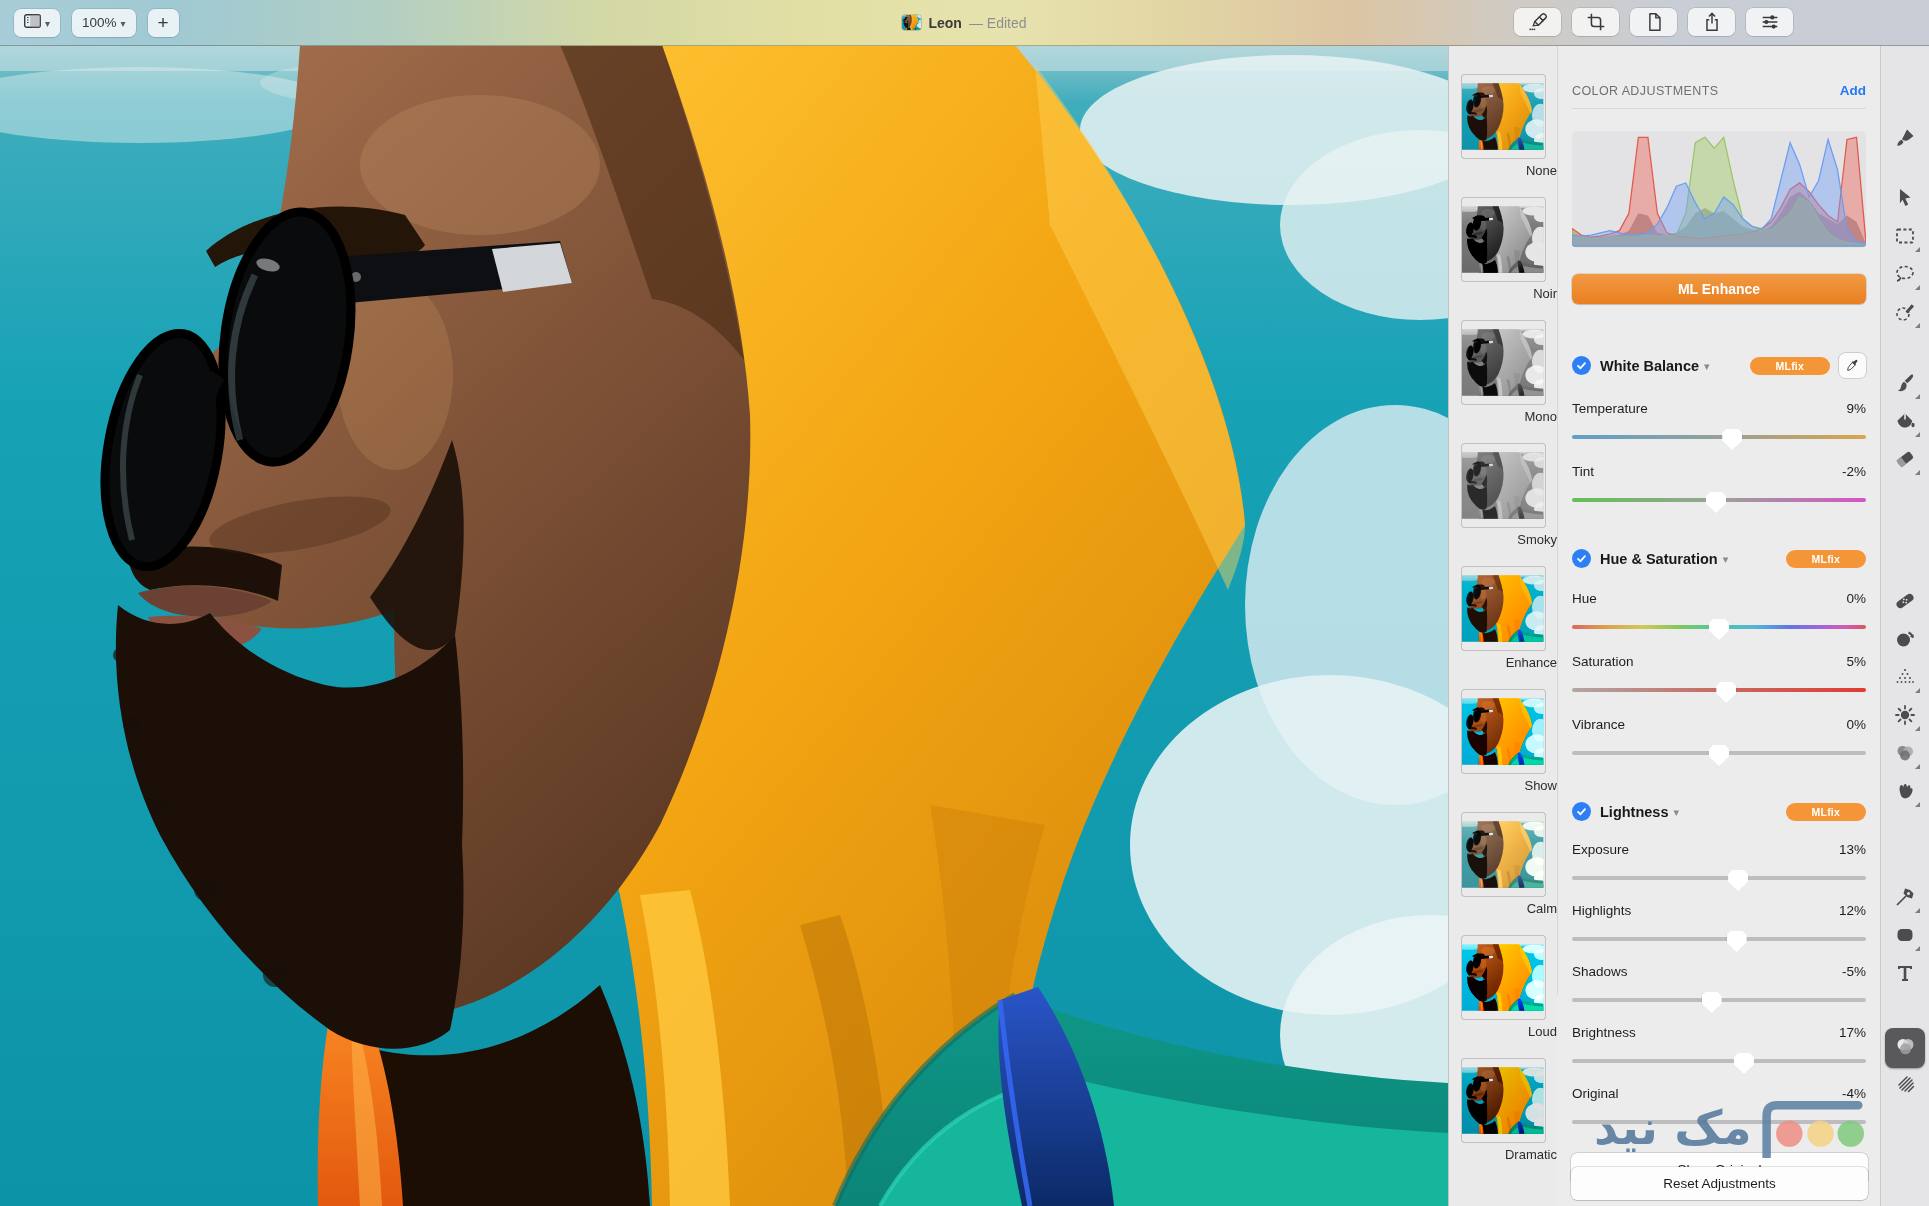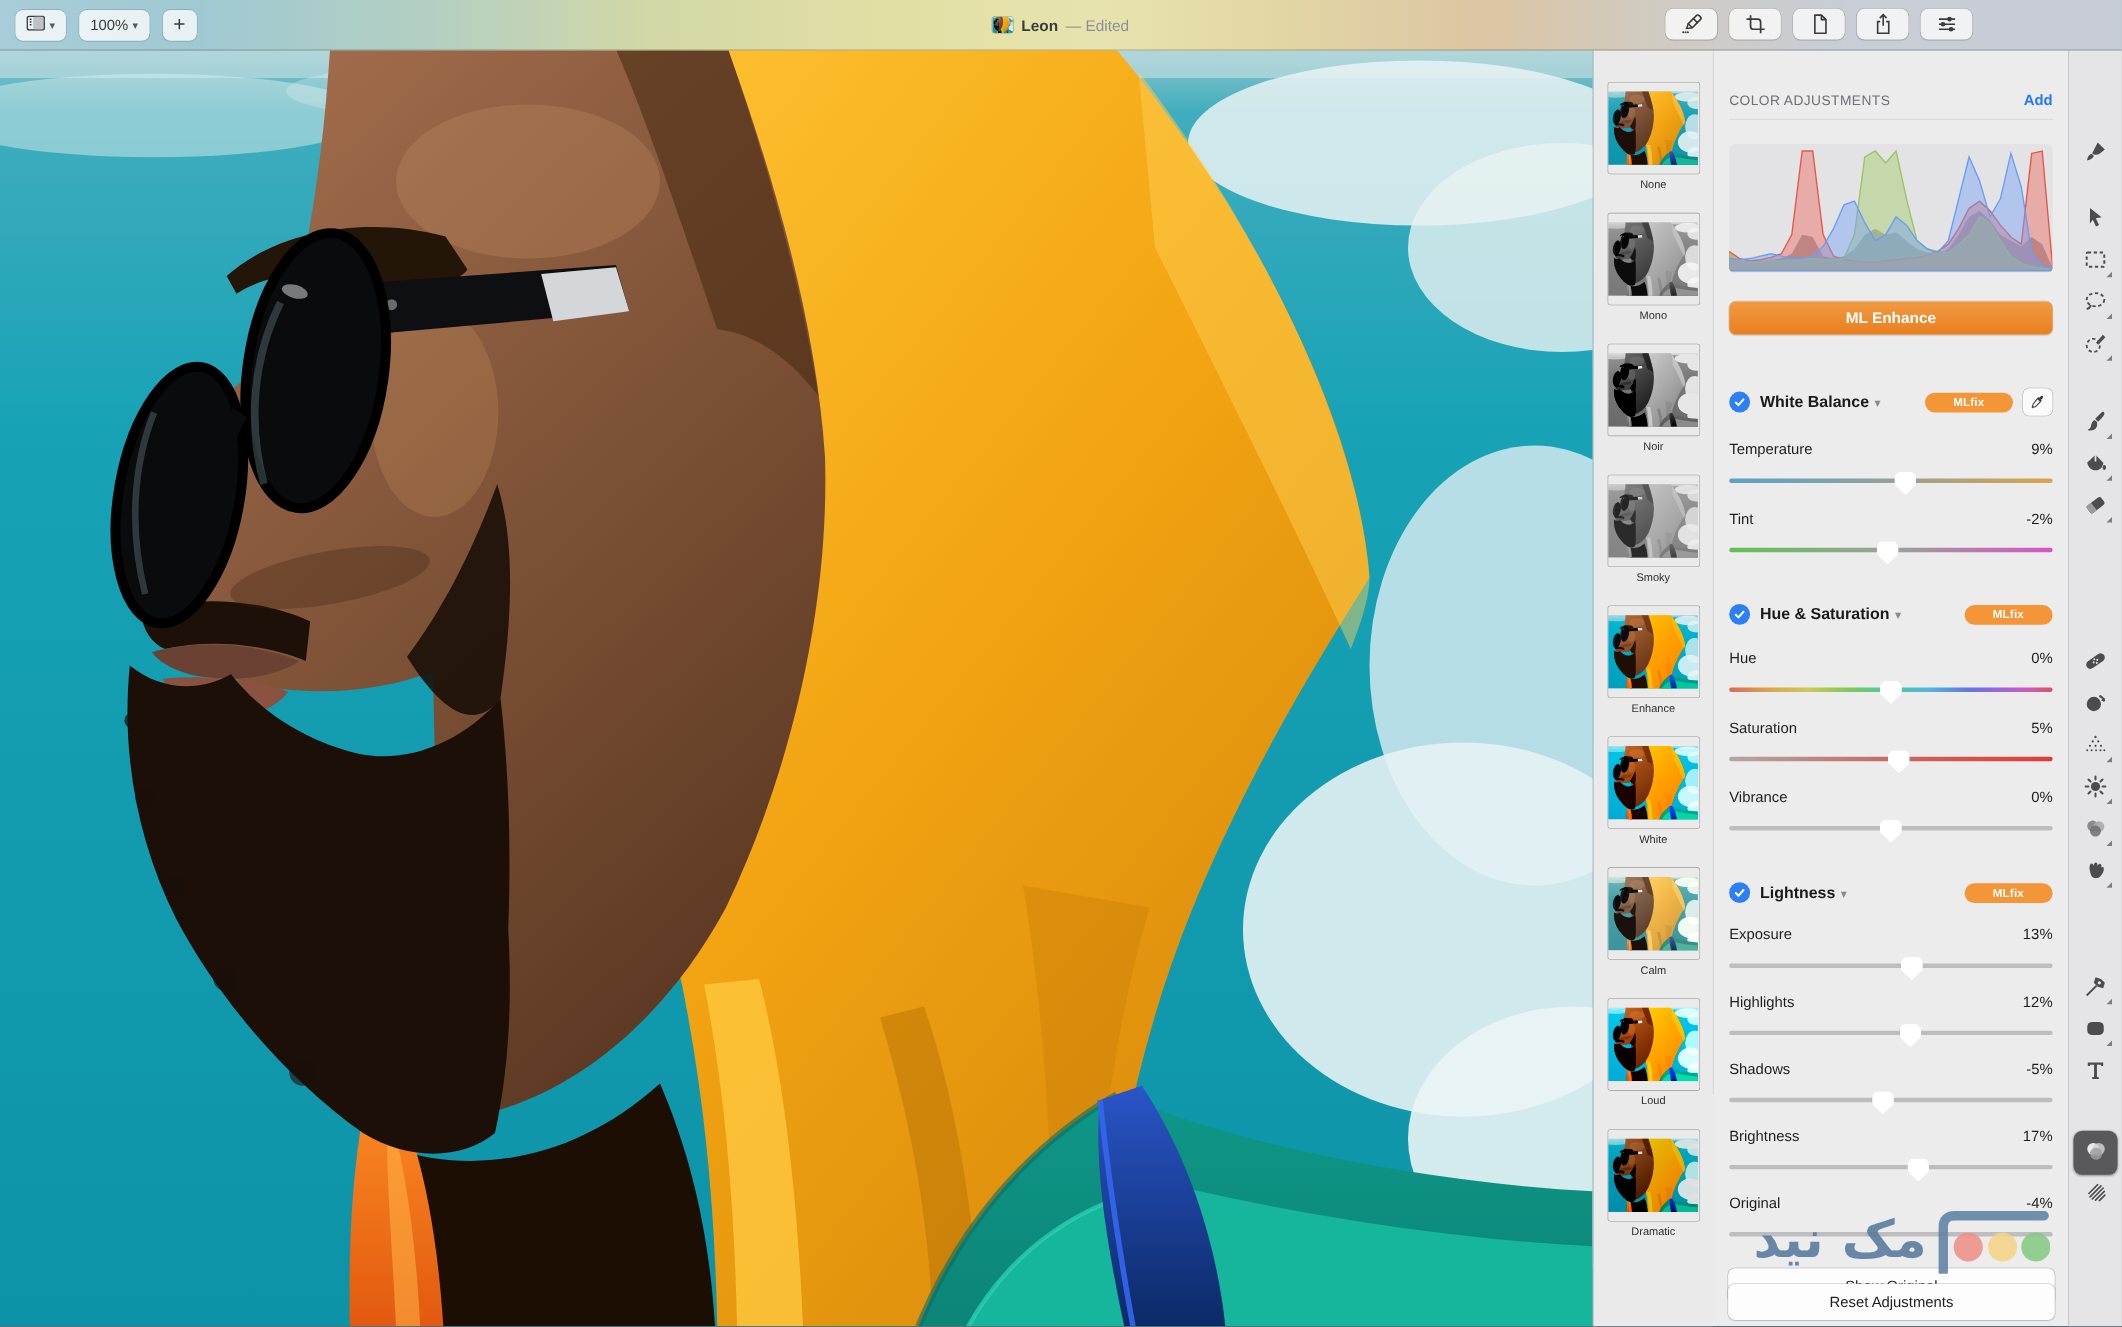--- a/index.html
+++ b/index.html
@@ -30,21 +30,21 @@
   .canvas{position:absolute;top:45px;left:0;width:1448px;height:1161px;overflow:hidden;background:#14a0b4;}
   .canvas svg{display:block;width:1448px;height:1161px;}
 
   
   .presets{position:absolute;top:45px;left:1448px;width:109px;height:1161px;background:#eaeaeb;
     border-left:1px solid #c2c2c4;box-sizing:border-box;padding-top:30px;overflow:hidden;}
   .preset{width:100%;margin-bottom:20px;text-align:center;}
   .preset-thumb{width:83px;height:83px;margin:0 auto;border-radius:2px;overflow:hidden;
     box-shadow:0 0 0 .5px rgba(0,0,0,.35);}
   .preset-thumb svg{display:block;width:83px;height:83px;}
-  .preset-label{margin-top:5px;font-size:10px;color:#2c2c2e;}
+  .preset-label{margin-top:5px;font-size:13px;color:#2c2c2e;text-align:right;}
   .f-mono svg{filter:grayscale(1) contrast(1.05);}
   .f-noir svg{filter:grayscale(1) contrast(1.45) brightness(.9);}
   .f-smoky svg{filter:grayscale(1) contrast(.8) brightness(1.08);}
   .f-vibrant svg{filter:saturate(1.45);}
   .f-vivid svg{filter:saturate(1.75) contrast(1.1);}
   .f-calm svg{filter:saturate(.8) sepia(.18) brightness(1.05);}
   .f-loud svg{filter:saturate(1.6) contrast(1.25);}
   .f-dramatic svg{filter:contrast(1.4) brightness(.88) saturate(1.15);}
 
   
@@ -294,38 +294,38 @@
       <div class="preset">
         <div class="preset-thumb f-none">
           <svg viewBox="20 0 1161 1161" preserveAspectRatio="xMidYMid slice">
             <use href="#portrait"></use>
           </svg>
         </div>
         <div class="preset-label">None</div>
       </div>
 
       <div class="preset">
+        <div class="preset-thumb f-noir">
+          <svg viewBox="20 0 1161 1161" preserveAspectRatio="xMidYMid slice">
+            <use href="#portrait"></use>
+          </svg>
+        </div>
+        <div class="preset-label">Noir</div>
+      </div>
+
+      <div class="preset">
         <div class="preset-thumb f-mono">
           <svg viewBox="20 0 1161 1161" preserveAspectRatio="xMidYMid slice">
             <use href="#portrait"></use>
           </svg>
         </div>
         <div class="preset-label">Mono</div>
       </div>
 
       <div class="preset">
-        <div class="preset-thumb f-noir">
-          <svg viewBox="20 0 1161 1161" preserveAspectRatio="xMidYMid slice">
-            <use href="#portrait"></use>
-          </svg>
-        </div>
-        <div class="preset-label">Noir</div>
-      </div>
-
-      <div class="preset">
         <div class="preset-thumb f-smoky">
           <svg viewBox="20 0 1161 1161" preserveAspectRatio="xMidYMid slice">
             <use href="#portrait"></use>
           </svg>
         </div>
         <div class="preset-label">Smoky</div>
       </div>
 
       <div class="preset">
         <div class="preset-thumb f-vibrant">
@@ -335,21 +335,21 @@
         </div>
         <div class="preset-label">Enhance</div>
       </div>
 
       <div class="preset">
         <div class="preset-thumb f-vivid">
           <svg viewBox="20 0 1161 1161" preserveAspectRatio="xMidYMid slice">
             <use href="#portrait"></use>
           </svg>
         </div>
-        <div class="preset-label">White</div>
+        <div class="preset-label">Show</div>
       </div>
 
       <div class="preset">
         <div class="preset-thumb f-calm">
           <svg viewBox="20 0 1161 1161" preserveAspectRatio="xMidYMid slice">
             <use href="#portrait"></use>
           </svg>
         </div>
         <div class="preset-label">Calm</div>
       </div>

